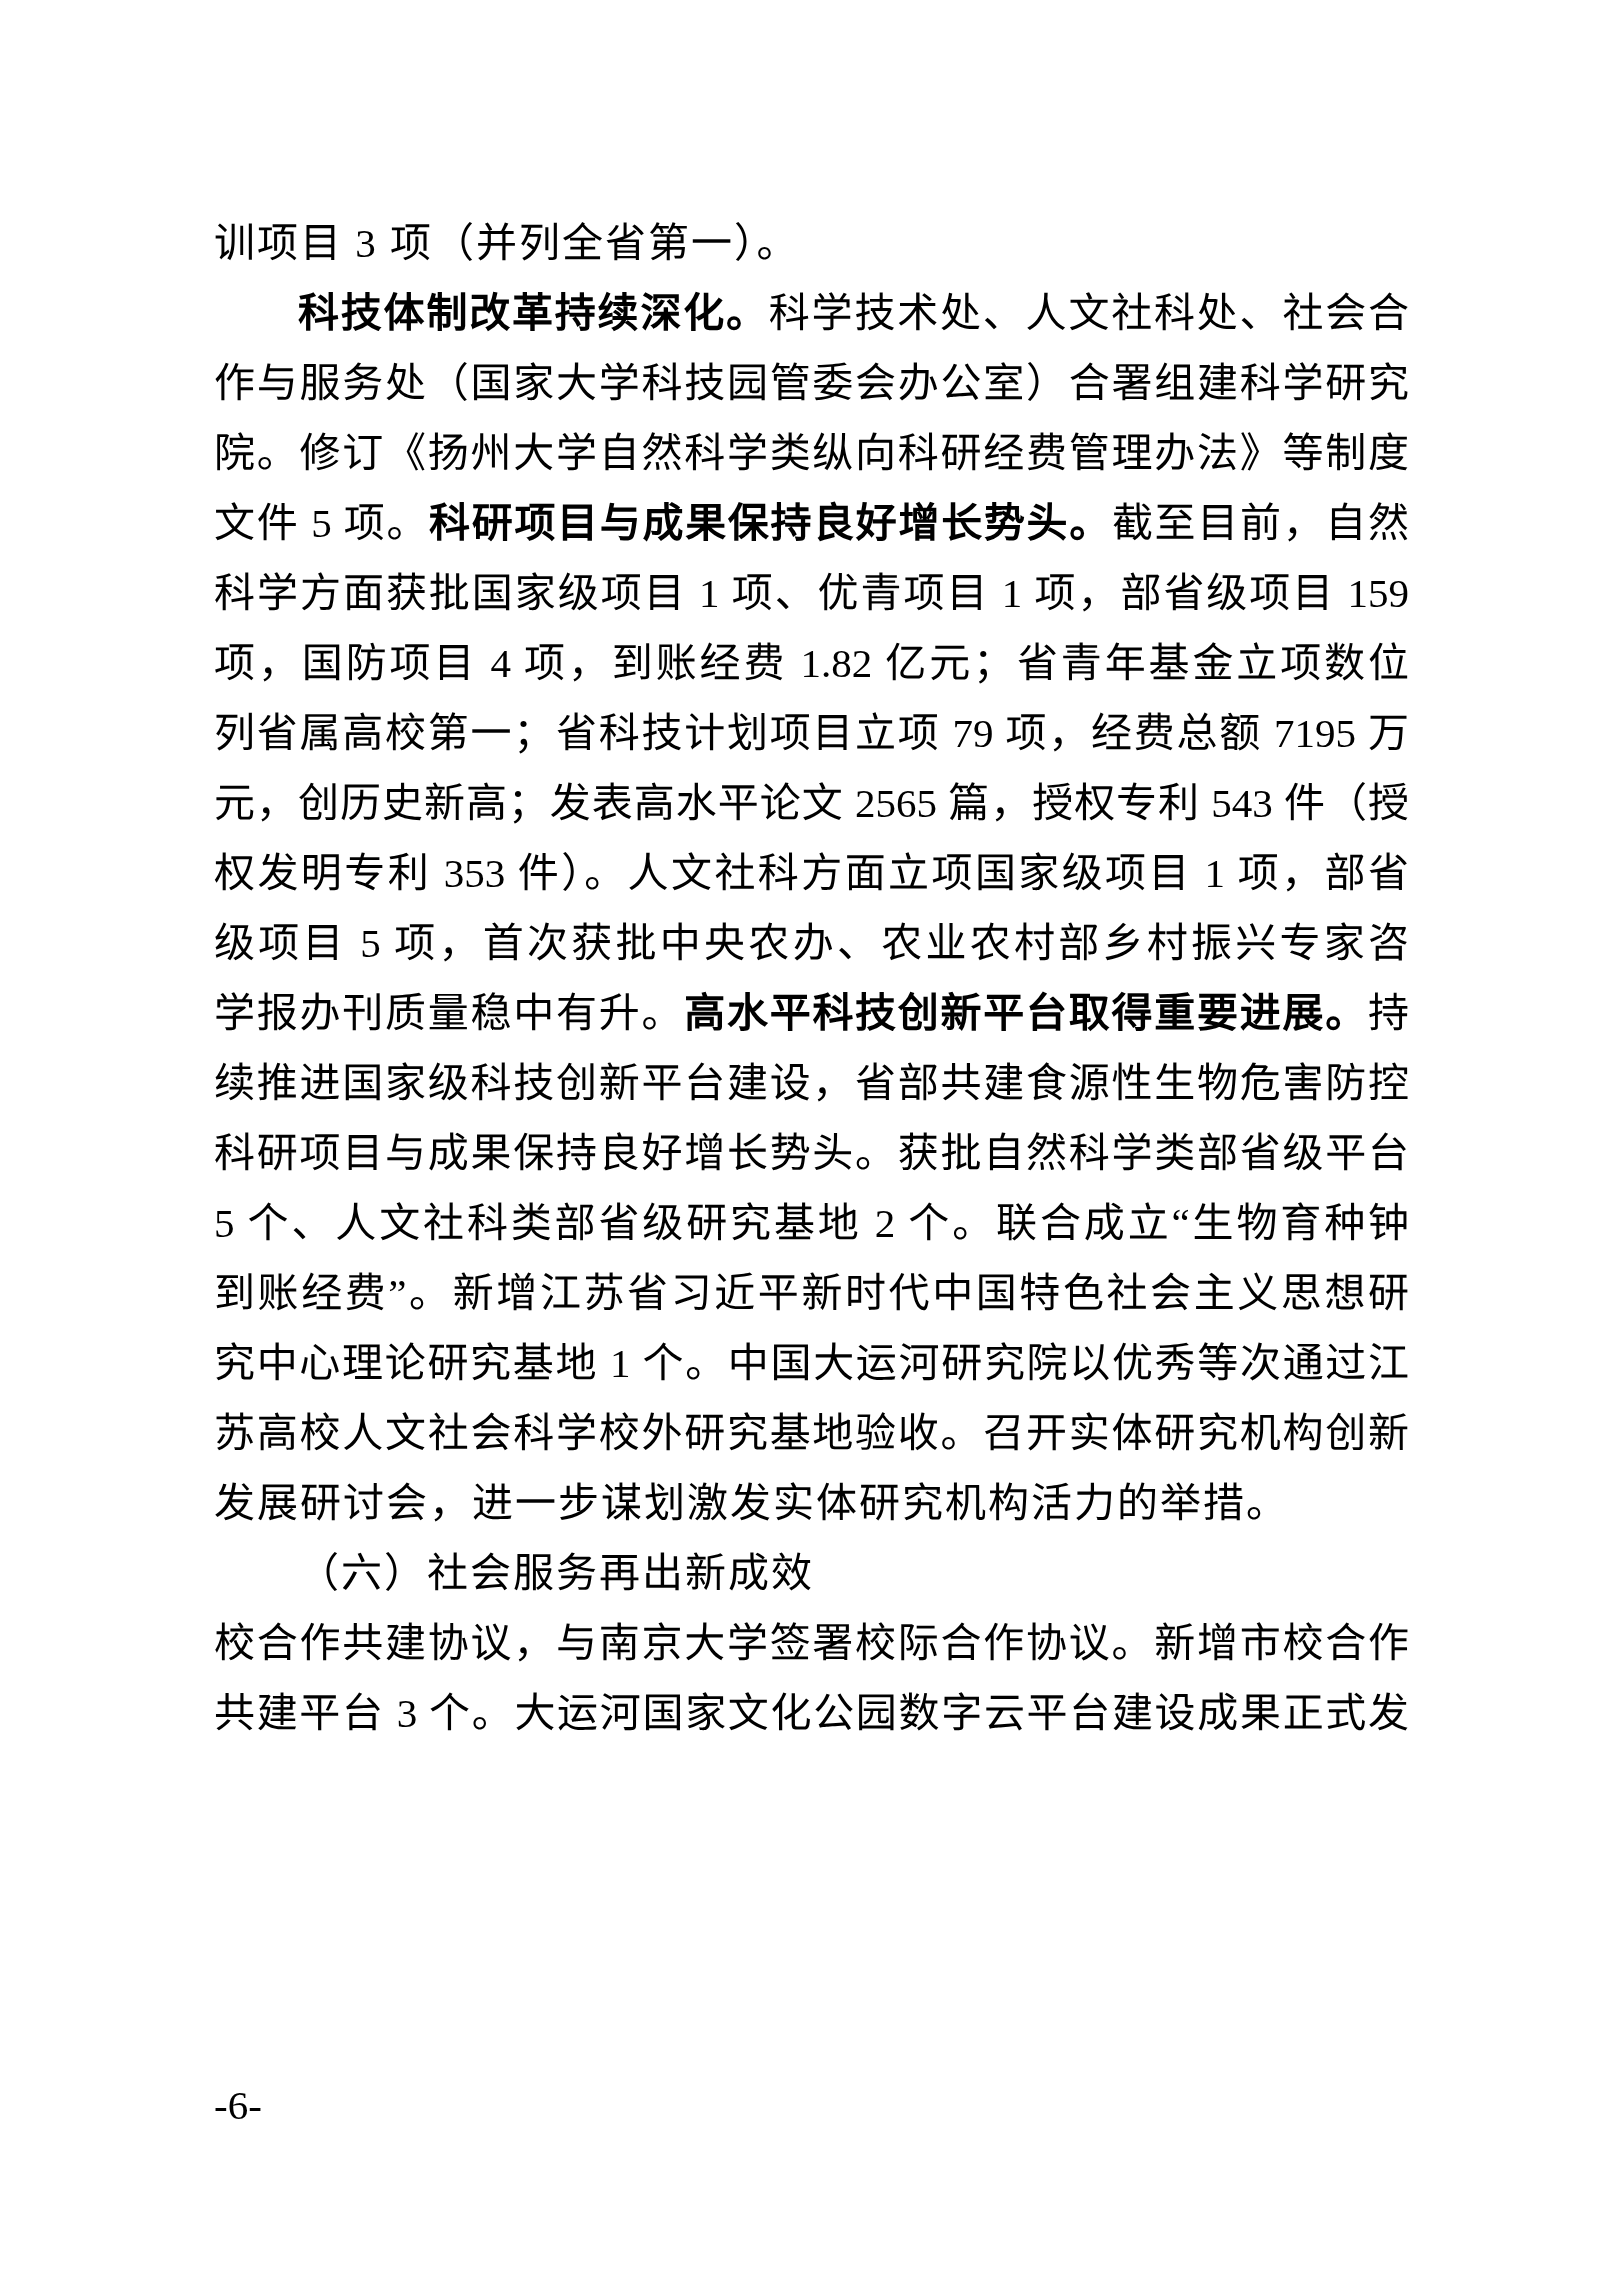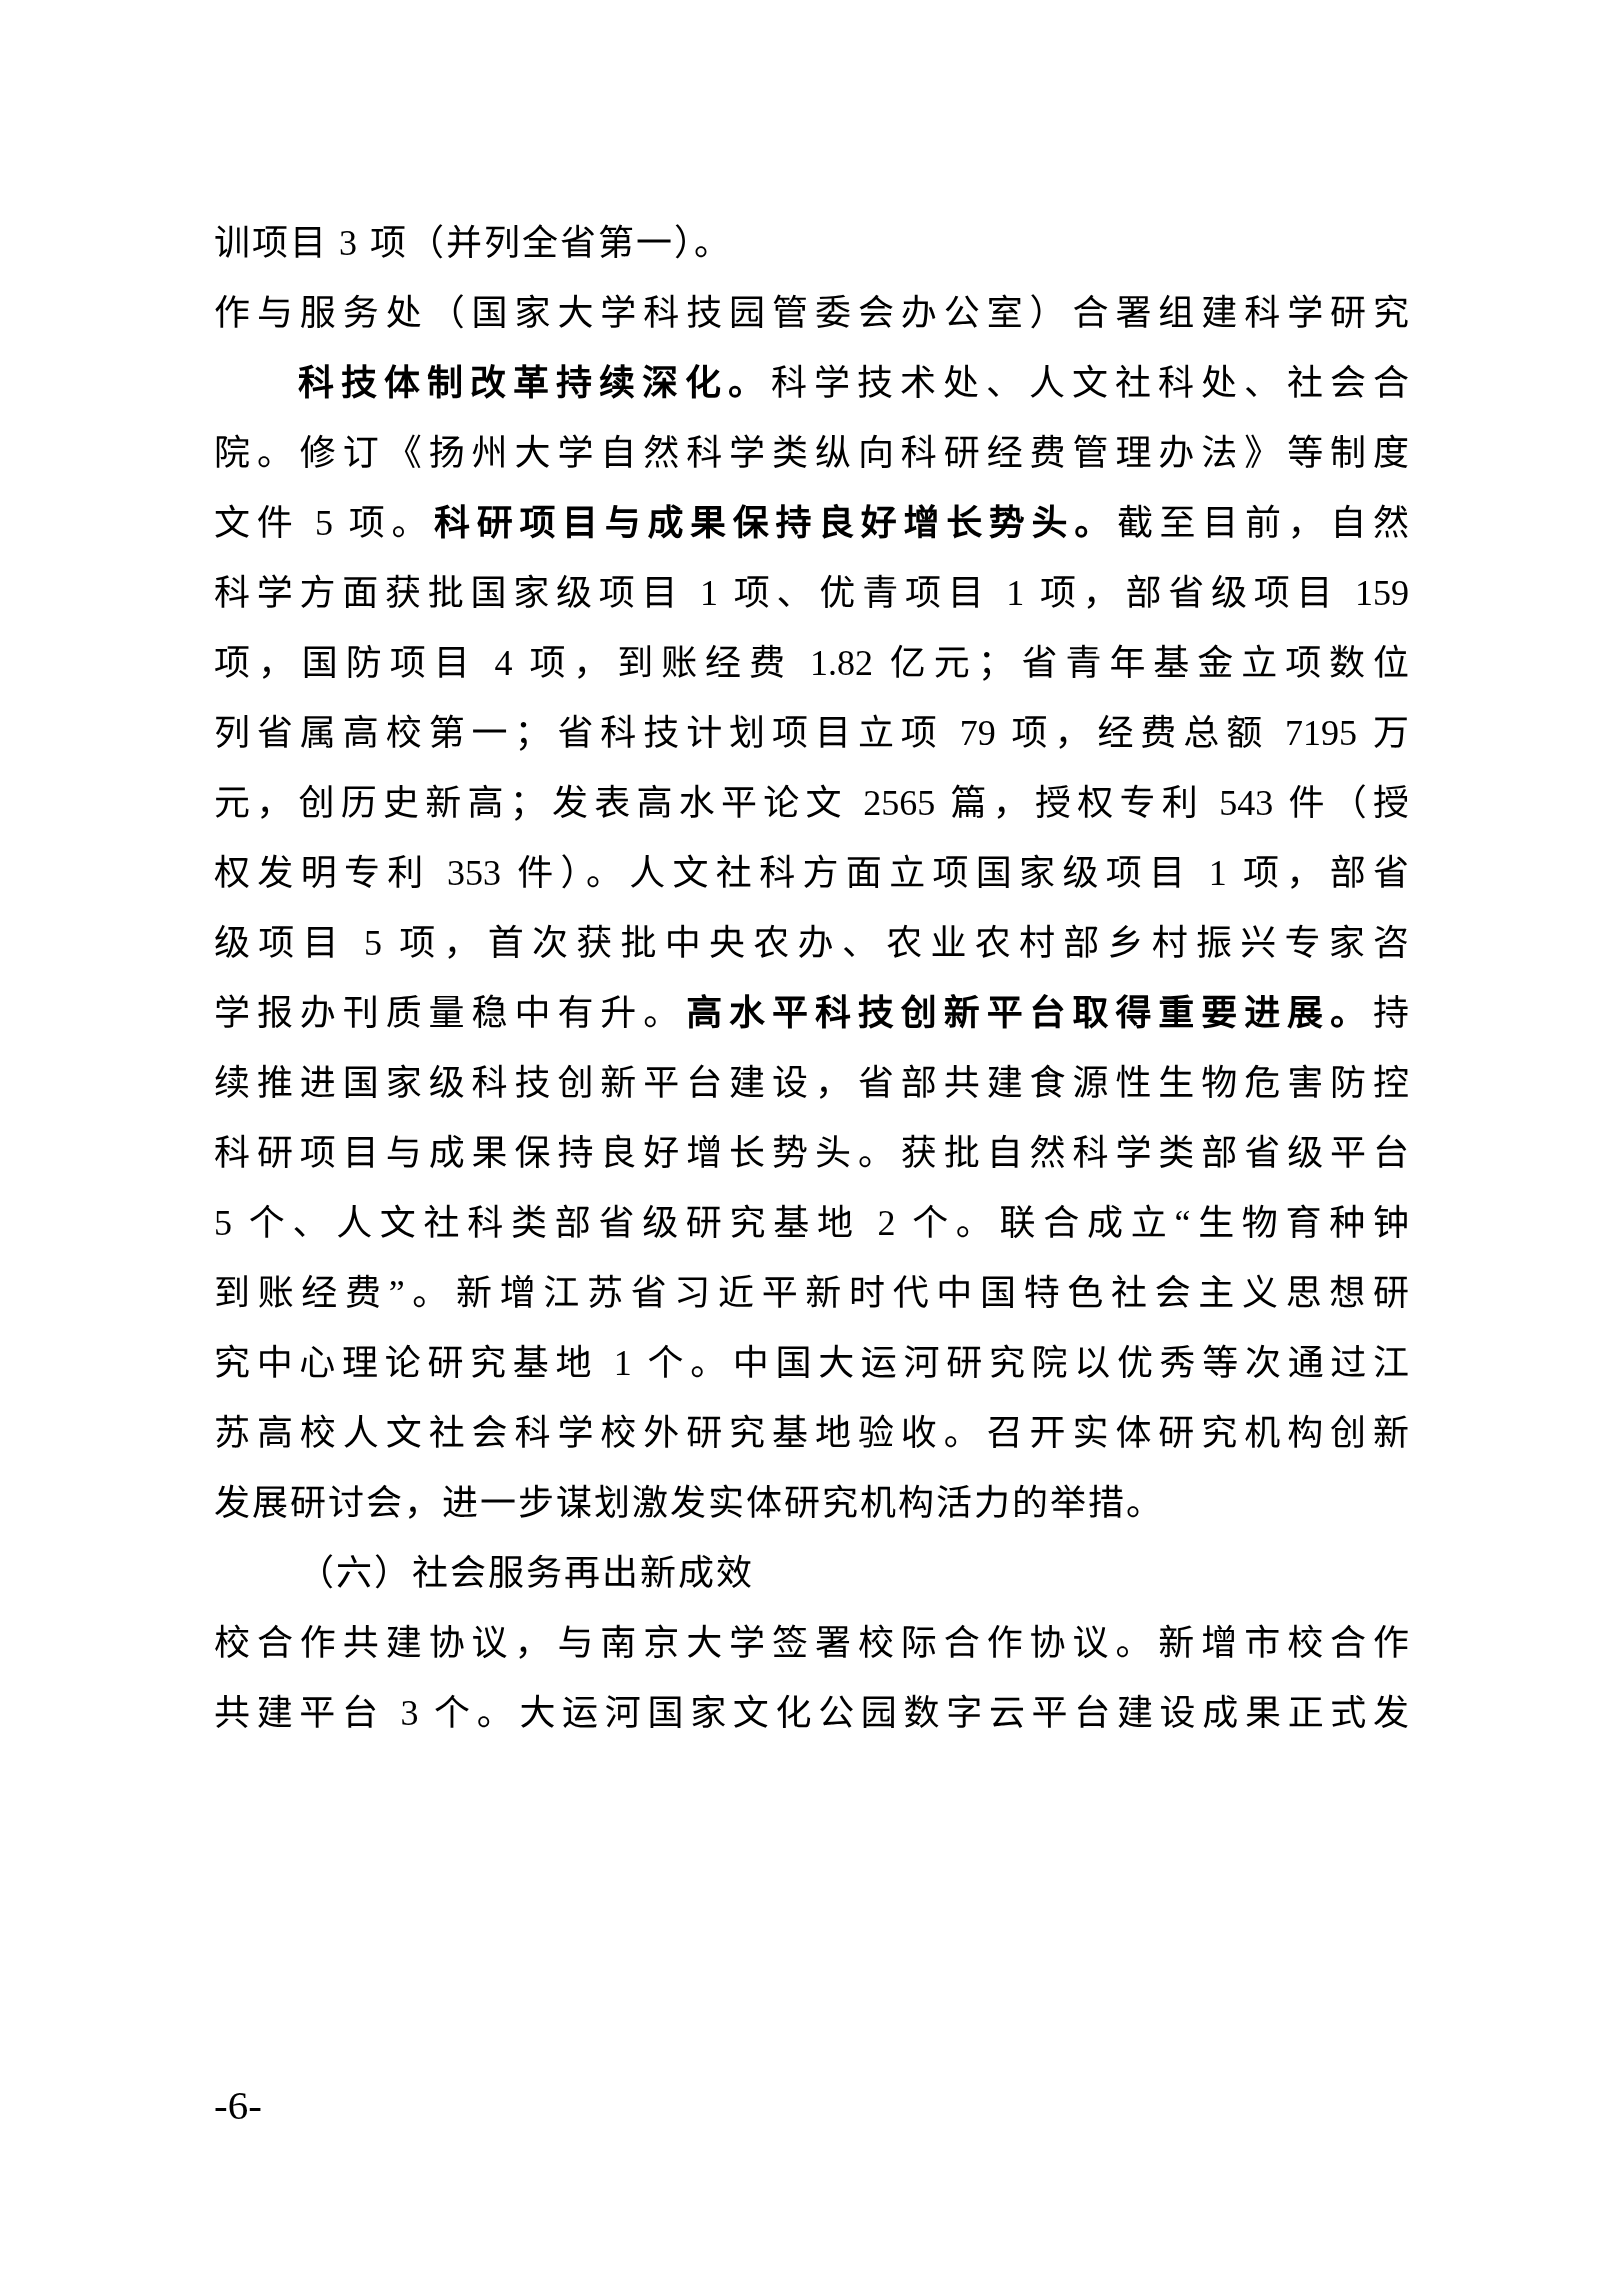--- a/index.html
+++ b/index.html
@@ -20,21 +20,21 @@
     position: absolute;
     left: 214px;
     top: 208px;
     width: 1195px;
   }
   .line {
     box-sizing: border-box;
     width: 100%;
     height: 70px;
     line-height: 70px;
-    font-size: 36px;
+    font-size: 41px;
     letter-spacing: 2px;
     white-space: nowrap;
     color: #000000;
   }
   .line.justify {
     text-align: justify;
     text-align-last: justify;
     letter-spacing: 0;
   }
   .line.indent {
@@ -55,22 +55,22 @@
     font-size: 41px;
     color: #000000;
   }
 </style>
 </head>
 <body>
 
 <div class="page">
   <div class="text-block">
       <div class="line"><span class="run">训项目 3 项（并列全省第一）。</span></div>
+      <div class="line indent justify"><span class="run bold">科技体制改革持续深化。</span><span class="run">科学技术处、人文社科处、社会合</span></div>
       <div class="line justify"><span class="run">作与服务处（国家大学科技园管委会办公室）合署组建科学研究</span></div>
-      <div class="line indent justify"><span class="run bold">科技体制改革持续深化。</span><span class="run">科学技术处、人文社科处、社会合</span></div>
       <div class="line justify"><span class="run">院。修订《扬州大学自然科学类纵向科研经费管理办法》等制度</span></div>
       <div class="line justify"><span class="run">文件 5 项。</span><span class="run bold">科研项目与成果保持良好增长势头。</span><span class="run">截至目前，自然</span></div>
       <div class="line justify"><span class="run">科学方面获批国家级项目 1 项、优青项目 1 项，部省级项目 159</span></div>
       <div class="line justify"><span class="run">项，国防项目 4 项，到账经费 1.82 亿元；省青年基金立项数位</span></div>
       <div class="line justify"><span class="run">列省属高校第一；省科技计划项目立项 79 项，经费总额 7195 万</span></div>
       <div class="line justify"><span class="run">元，创历史新高；发表高水平论文 2565 篇，授权专利 543 件（授</span></div>
       <div class="line justify"><span class="run">权发明专利 353 件）。人文社科方面立项国家级项目 1 项，部省</span></div>
       <div class="line justify"><span class="run">级项目 5 项，首次获批中央农办、农业农村部乡村振兴专家咨</span></div>
       <div class="line justify"><span class="run">学报办刊质量稳中有升。</span><span class="run bold">高水平科技创新平台取得重要进展。</span><span class="run">持</span></div>
       <div class="line justify"><span class="run">续推进国家级科技创新平台建设，省部共建食源性生物危害防控</span></div>

